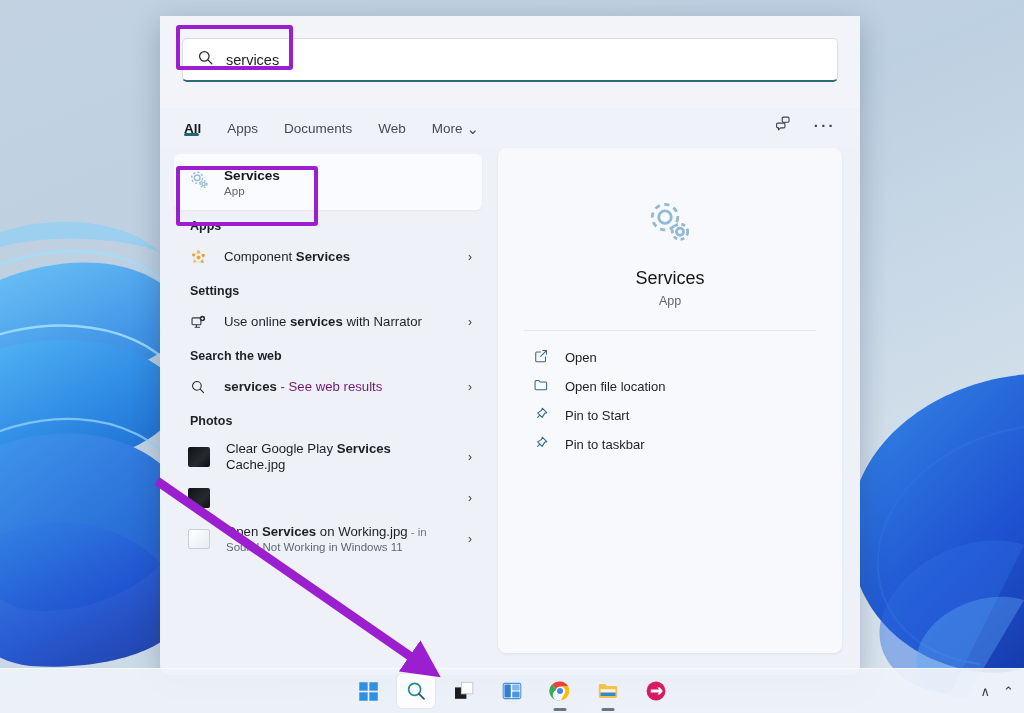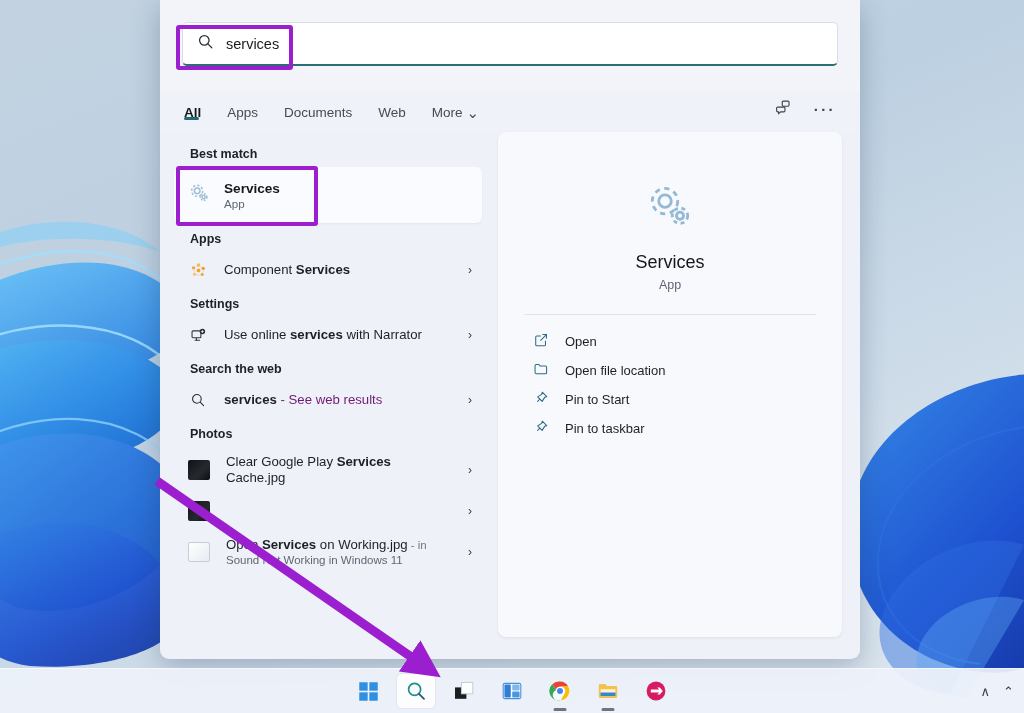--- a/index.html
+++ b/index.html
@@ -11,21 +11,21 @@
   
   #desktop {
     position: relative; width: 1024px; height: 713px;
     background: linear-gradient(160deg, #c3d3e2 0%, #bdd0e0 30%, #c8d8e6 60%, #d4e1ec 100%);
     overflow: hidden;
   }
   #wallpaper { position: absolute; inset: 0; }
 
   
   #search-panel {
-    position: absolute; left: 160px; top: 0; width: 700px; height: 659px;
+    position: absolute; left: 160px; top: 16px; width: 700px; height: 659px;
     background: #eef1f8;
     border-radius: 0 0 9px 9px;
     box-shadow: 0 8px 28px rgba(30,50,80,.28);
     overflow: hidden;
   }
   #search-header {
     height: 92px; background: #f2f4fa;
     padding: 22px 22px 0 22px;
   }
   #search-box {
@@ -235,21 +235,20 @@
           </svg>
         </span>
         <span style="letter-spacing:2.4px;color:#3c424b;font-size:15px;font-weight:700;">···</span>
       </div>
     </div>
 
     <div id="panel-body">
 
       <div id="results">
 
-        <div class="section-head">Best match</div>
         <div id="best-match-row">
           <span class="ico">
             <svg width="22" height="22" viewBox="0 0 24 24">
               <g fill="none" stroke="#9bbdd6" stroke-width="1.6">
                 <circle cx="10" cy="9.6" r="3.1"></circle>
                 <circle cx="10" cy="9.6" r="6" stroke-dasharray="2.4 2.2"></circle>
                 <circle cx="17" cy="16.4" r="1.8"></circle>
                 <circle cx="17" cy="16.4" r="3.6" stroke-dasharray="1.8 1.6"></circle>
               </g>
             </svg>

